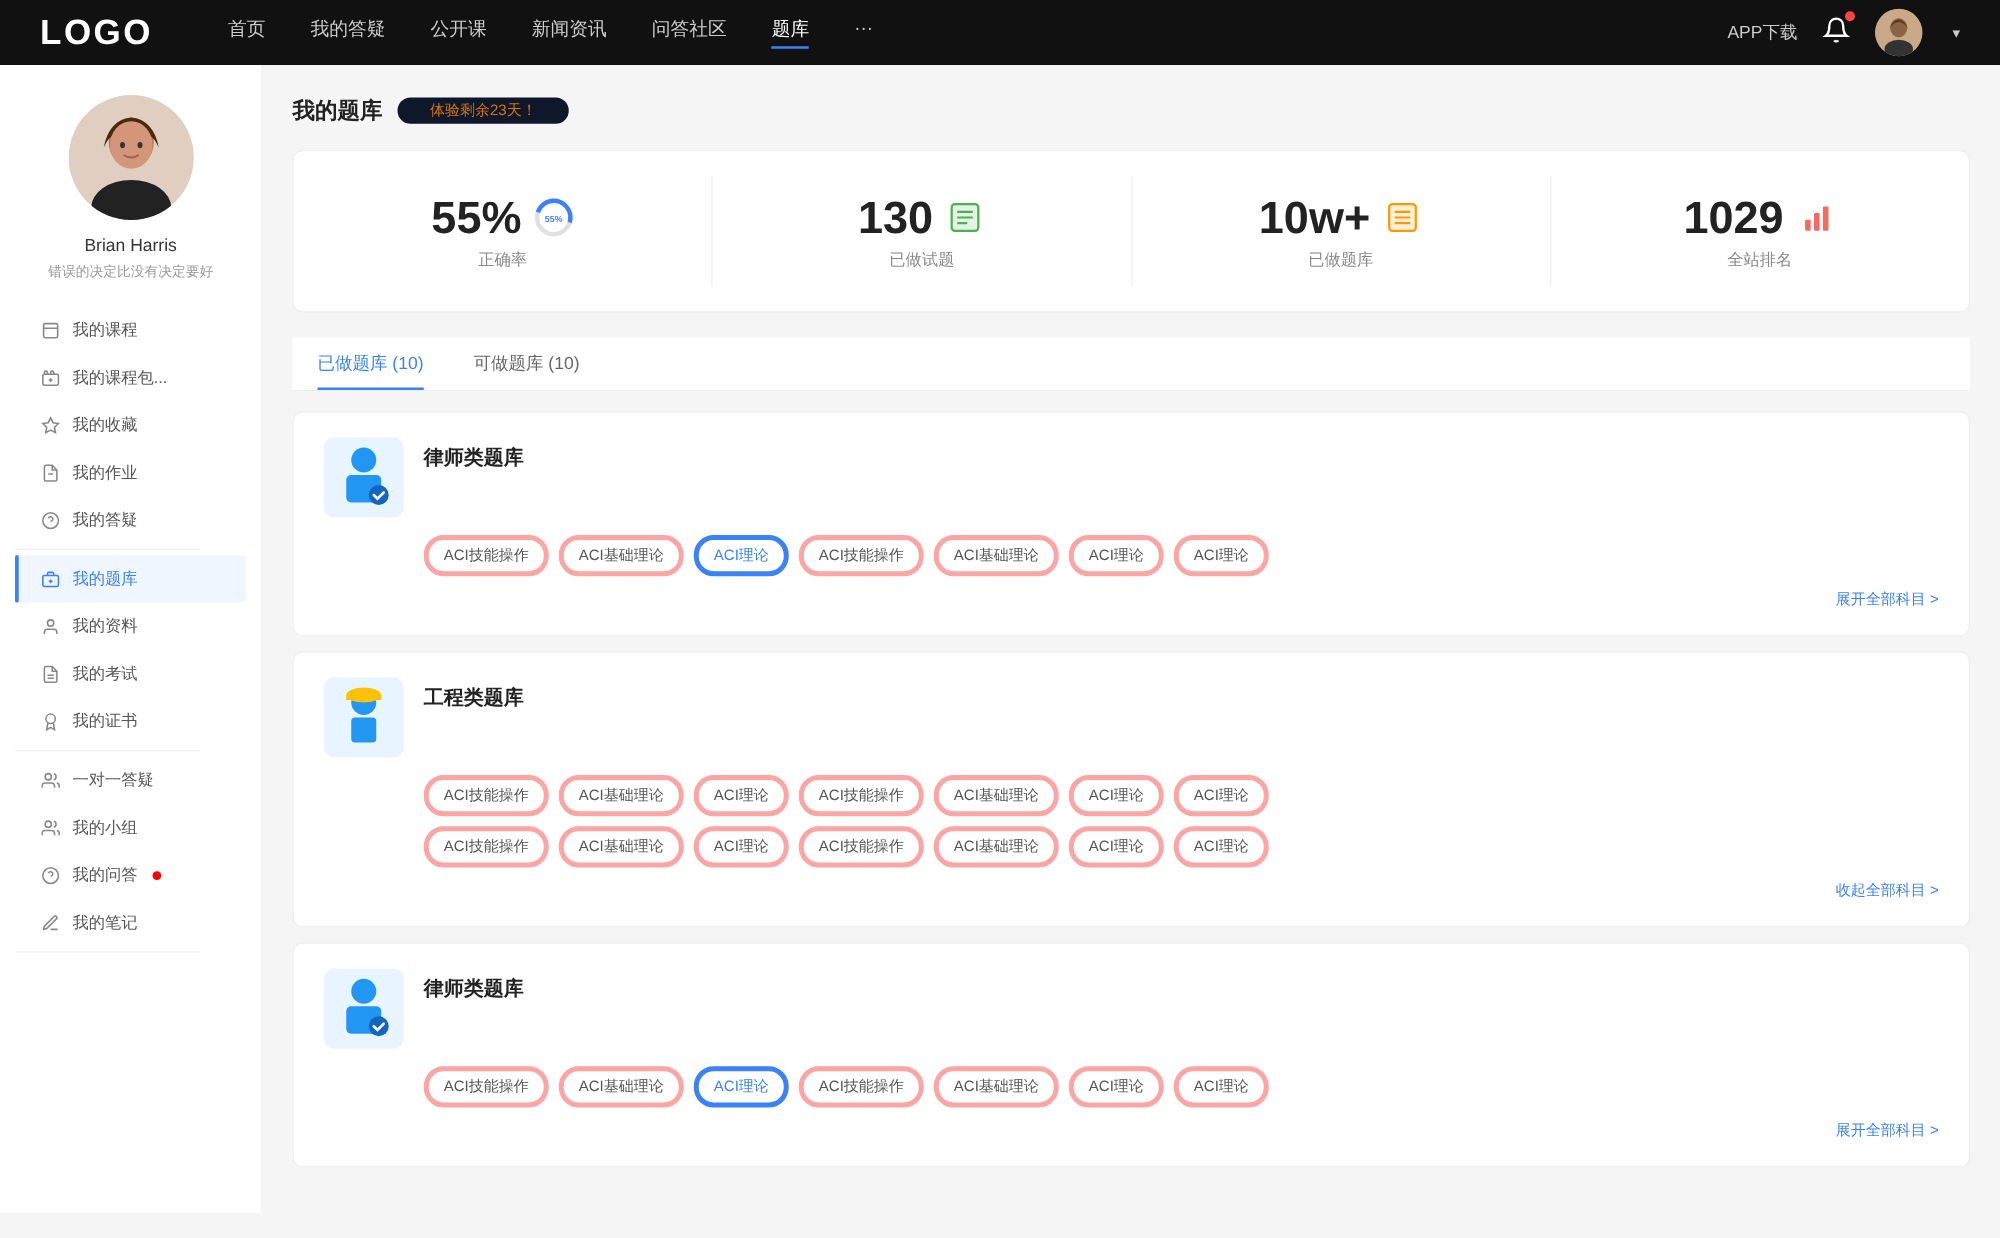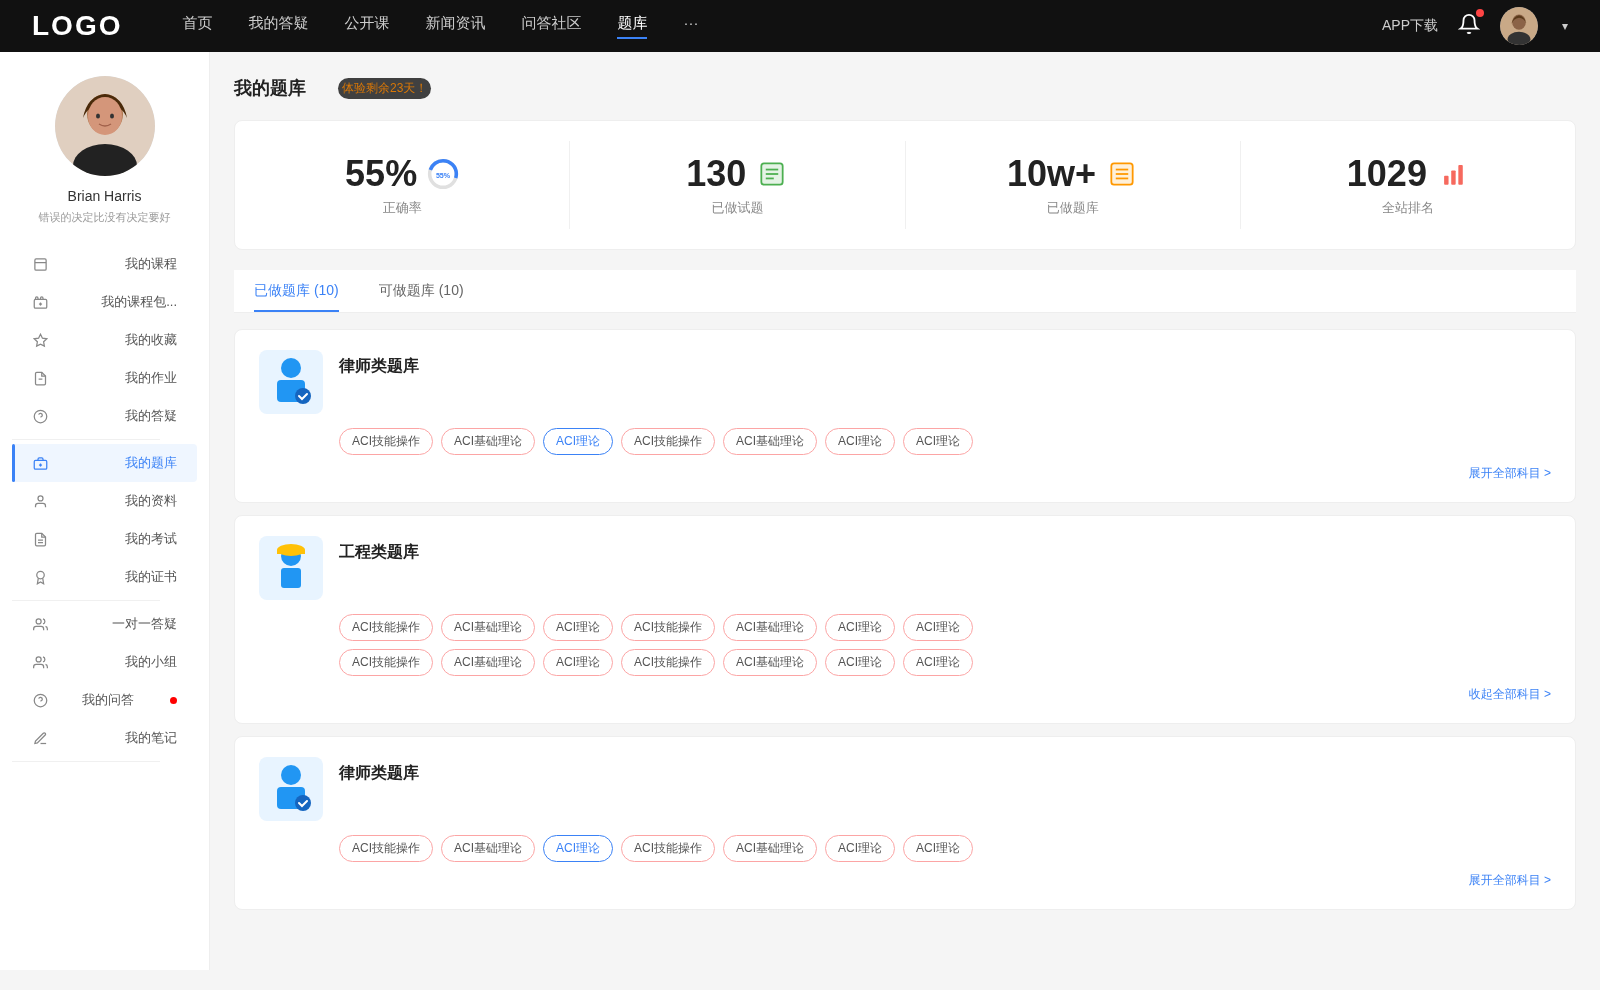--- a/index.html
+++ b/index.html
@@ -133,21 +133,20 @@
     .sidebar-item {
       display: flex;
       align-items: center;
       gap: 10px;
       padding: 10px 20px;
       cursor: pointer;
       border-radius: 4px;
       color: #555;
       font-size: 13px;
       position: relative;
-      justify-content: space-between;
     }
     .sidebar-item.active {
       color: #3b82f6;
       background: #eff6ff;
     }
     .sidebar-item.active::before {
       content: '';
       position: absolute;
       left: 0;
       top: 0;
@@ -185,26 +184,25 @@
       align-items: center;
       gap: 12px;
       margin-bottom: 20px;
     }
     .section-title {
       font-size: 18px;
       font-weight: 600;
       color: #222;
     }
     .trial-badge {
-      background: #404040;
+      background: #0f172a;
       color: #d97706;
       font-size: 12px;
-      padding: 2px 4px;
+      padding: 2px 26px;
       border-radius: 12px;
-      margin-left: 20px;
     }
 
     
     .stats-row {
       display: flex;
       background: white;
       border-radius: 8px;
       padding: 20px 0;
       margin-bottom: 20px;
       border: 1px solid #eee;
@@ -299,21 +297,21 @@
       padding-top: 6px;
     }
     .qbank-tags {
       display: flex;
       flex-wrap: wrap;
       gap: 8px;
       margin-left: 80px;
     }
     .tag {
       padding: 4px 12px;
-      border: 1px solid #fca5a5;
+      border: 4px solid #fca5a5;
       border-radius: 16px;
       font-size: 12px;
       color: #555;
       cursor: pointer;
     }
     .tag.active {
       border-color: #3b82f6;
       color: #3b82f6;
     }
     .qbank-footer {

